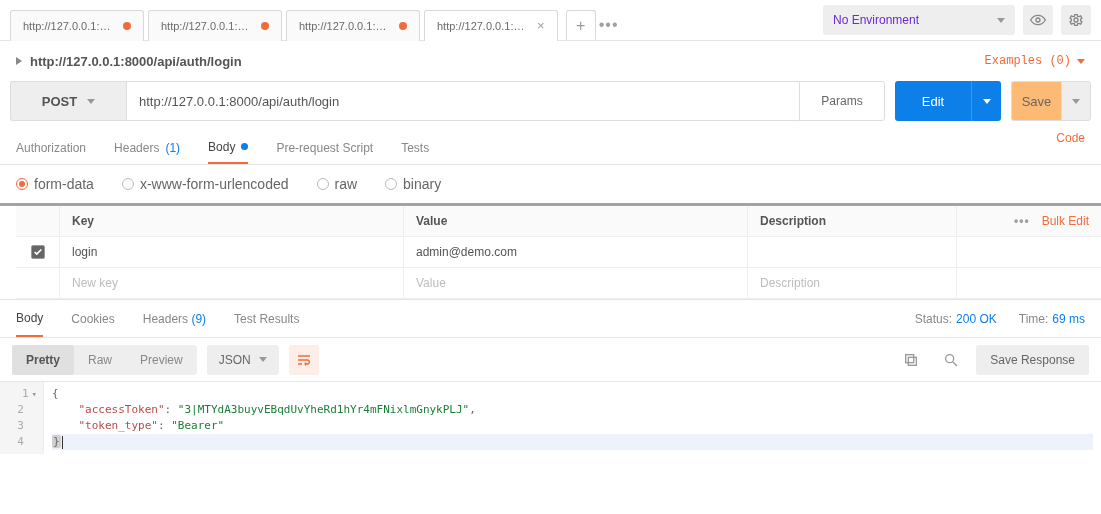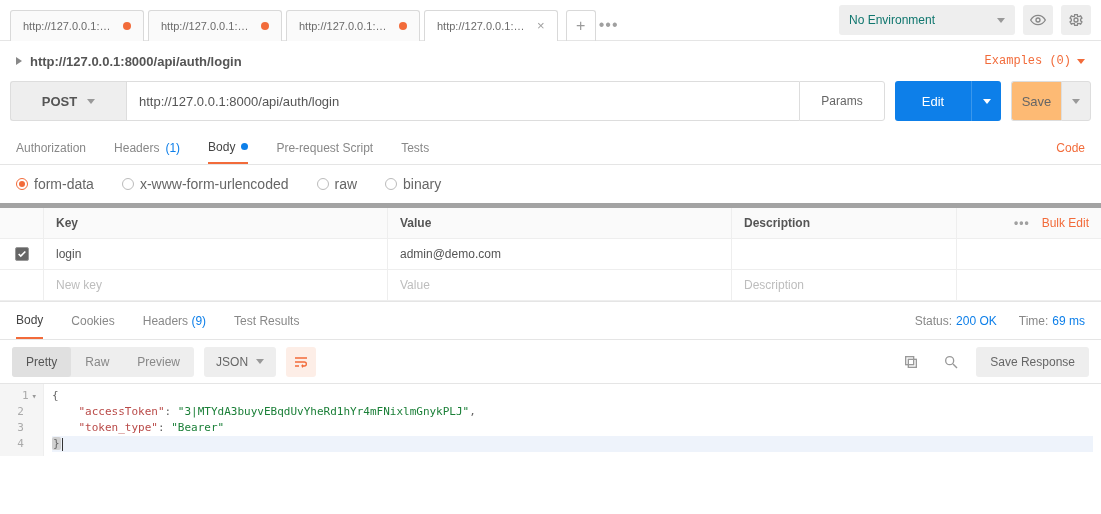--- a/index.html
+++ b/index.html
@@ -41,22 +41,22 @@
   }
   .tab.inactive { background: #fafafa; }
   .tab-title { overflow: hidden; text-overflow: ellipsis; white-space: nowrap; max-width: 92px; }
   .dot-orange { width: 8px; height: 8px; background: #f26b3a; border-radius: 50%; flex-shrink: 0; }
   .tab .close { font-size: 13px; color: #a0a0a0; }
   .tab-add { display: flex; align-items: center; justify-content: center; width: 30px; height: 31px; border: 1px solid #d9d9d9; border-bottom:none; border-radius:3px 3px 0 0; color:#9a9a9a; font-size:16px; margin-left:4px; cursor:pointer; position:relative; top:5px;}
   .tab-more { display:flex; align-items:center; justify-content:center; width:26px; height:31px; color:#a0a0a0; cursor:pointer; position:relative; top:5px; font-size:16px; letter-spacing:1px;}
   .env-wrap { display:flex; align-items:center; gap:8px; padding-right:10px; }
   .env-dd {
     display:flex; align-items:center; justify-content:space-between;
-    width: 176px; height: 30px;
-    background:#eeeeee; border-radius:3px; padding:0 10px; color:#0f766e;
+    width: 192px; height: 30px;
+    background:#eeeeee; border-radius:3px; padding:0 10px; color:#6d28d9;
     cursor:pointer;
   }
   .icon-btn { width:30px; height:30px; background:#eeeeee; border-radius:3px; display:flex; align-items:center; justify-content:center; color:#888; cursor:pointer; }
   .icon-btn svg { width:16px; height:16px; }
 
   
   .reqtitle {
     display:flex; align-items:center; justify-content:space-between;
     padding: 0 16px; height: 40px;
   }
@@ -78,36 +78,36 @@
   .params { width:86px; height:40px; border:1px solid #ddd; display:flex; align-items:center; justify-content:center; color:#666; font-size:12px; background:#fff; cursor:pointer; border-radius:0 3px 3px 0;}
   .sendwrap { display:flex; margin-left:10px; }
   .send { width:76px; height:40px; background:#0d7fe9; color:#fff; border:none; border-radius:3px 0 0 3px; font-size:13px; cursor:pointer; }
   .send-dd { width:30px; height:40px; background:#0d7fe9; border:none; border-left:1px solid #3a97ec; border-radius:0 3px 3px 0; display:flex; align-items:center; justify-content:center; cursor:pointer; }
   .send-dd .chev { border-top-color:#fff; }
   .savewrap { display:flex; margin-left:10px; }
   .save { width:50px; height:40px; background:#fdba74; border:1px solid #ddd; border-right:none; border-radius:3px 0 0 3px; color:#666; font-size:13px; cursor:pointer; }
   .save-dd { width:30px; height:40px; background:#eeeeee; border:1px solid #ddd; border-radius:0 3px 3px 0; display:flex; align-items:center; justify-content:center; cursor:pointer; }
 
   
-  .subtabs { display:flex; align-items:center; padding:0 16px; height:34px; border-bottom:1px solid #e5e5e5; gap:28px; }
+  .subtabs { display:flex; padding:0 16px; height:34px; border-bottom:1px solid #e5e5e5; gap:28px; }
   .subtab { color:#888; font-size:12px; cursor:pointer; display:flex; align-items:center; gap:6px; height:100%; }
   .subtab.active { color:#444; border-bottom:2px solid #f26b3a; }
   .blue-dot { width:7px;height:7px;border-radius:50%;background:#0d7fe9;display:inline-block; }
   .badge { color:#0d7fe9; }
   .code-link { margin-left:auto; color:#f26b3a; cursor:pointer; }
 
   
   .bodytypes { display:flex; align-items:center; gap:28px; height:38px; padding:0 16px; }
   .radio { display:flex; align-items:center; gap:6px; color:#666; font-size:14px; cursor:pointer;}
   .r-outer { width:12px;height:12px;border:1px solid #bbb;border-radius:50%;display:flex;align-items:center;justify-content:center; }
   .r-outer.checked { border-color:#f26b3a; }
   .r-inner { width:6px;height:6px;border-radius:50%;background:#f26b3a; }
 
   
-  .ftable { border-top:5px solid #a3a3a3; }
+  .ftable { border-top:3px solid #a3a3a3;padding-left:16px; }
   .frow { display:flex; border-bottom:1px solid #eee; height:31px; align-items:stretch; }
   .frow.header { background:#fafafa; color:#666; font-weight:600; font-size:12px;}
   .fcell { display:flex; align-items:center; padding:0 12px; border-right:1px solid #eee; font-size:12px; color:#555;}
   .fcell:last-child { border-right:none; }
   .c-check { width:44px; justify-content:center; }
   .c-key { width:344px; }
   .c-val { width:344px; }
   .c-desc { flex:1; }
   .c-actions { width:144px; justify-content:flex-end; gap:12px; color:#a0a0a0; }
   .bulk { color:#f26b3a; cursor:pointer; font-weight:500;}
@@ -118,21 +118,21 @@
   
   .resbar { display:flex; align-items:center; height:38px; padding:0 16px; border-top:1px solid #e5e5e5; gap:28px; }
   .restab { color:#888; font-size:12px; cursor:pointer; height:100%; display:flex; align-items:center; }
   .restab.active { color:#444; border-bottom:2px solid #f26b3a; }
   .resinfo { margin-left:auto; display:flex; gap:22px; color:#888; }
   .resinfo b { font-weight:400; color:#0d7fe9; margin-left:4px;}
 
   .viewbar { display:flex; align-items:center; height:44px; padding:0 12px; gap:10px; border-top:1px solid #e5e5e5;}
   .vseg { display:flex; background:#eeeeee; border-radius:3px; height:30px; align-items:center; }
   .vbtn { padding:0 14px; color:#888; font-size:12px; height:100%; display:flex; align-items:center; cursor:pointer; }
-  .vbtn.active { background:#e0e0e0; color:#555; border-radius:3px;}
+  .vbtn.active { background:#e0e0e0; color:#555; border-radius:3px;font-weight:bold;}
   .jsondd { display:flex; align-items:center; gap:8px; height:30px; background:#eeeeee; border-radius:3px; padding:0 12px; color:#666; cursor:pointer; }
   .wrapbtn { width:30px;height:30px;background:#fdeee7;border-radius:3px;display:flex;align-items:center;justify-content:center;color:#f26b3a;cursor:pointer; }
   .viewright { margin-left:auto; display:flex; gap:10px; align-items:center;}
   .greybtn { height:30px; padding:0 14px; background:#eeeeee; border-radius:3px; color:#666; display:flex; align-items:center; cursor:pointer; font-size:12px;}
   .ic { width:30px;height:30px;display:flex;align-items:center;justify-content:center;color:#999;cursor:pointer;}
 
   
   .codearea { display:flex; font-family: Menlo, Consolas, monospace; font-size:11px; border-top:1px solid #e5e5e5; background:#fff; }
   .gutter { width:44px; background:#f5f5f5; color:#aaa; text-align:right; padding:4px 6px 4px 0; line-height:16px; border-right:1px solid #eee;}
   .gutter .gl { display:flex; justify-content:flex-end; align-items:center; gap:3px; height:16px;}

